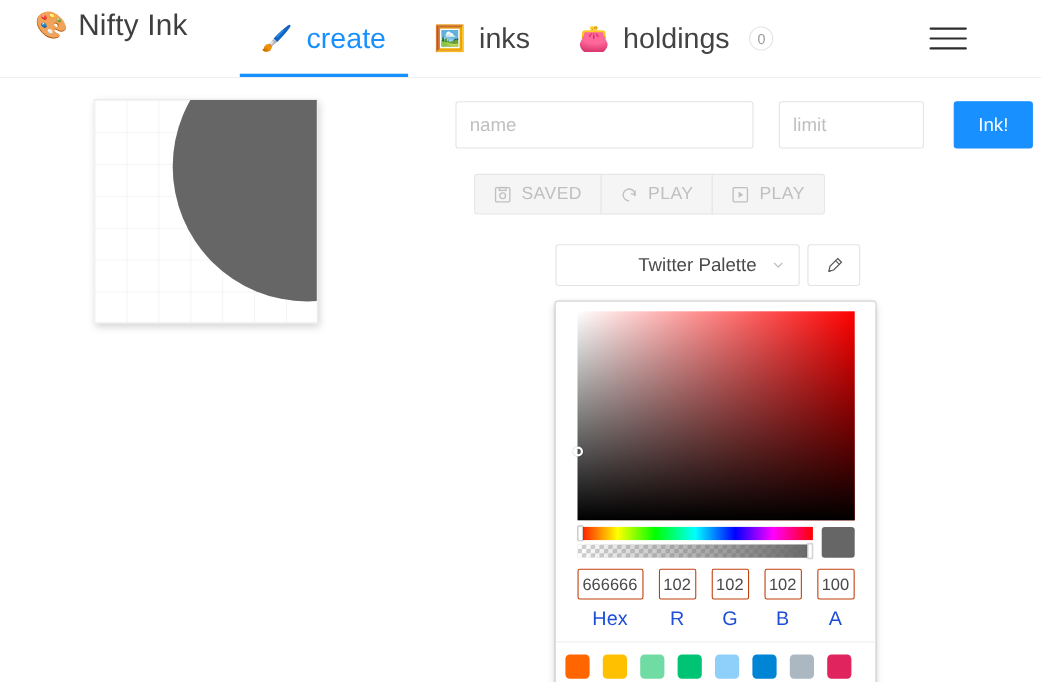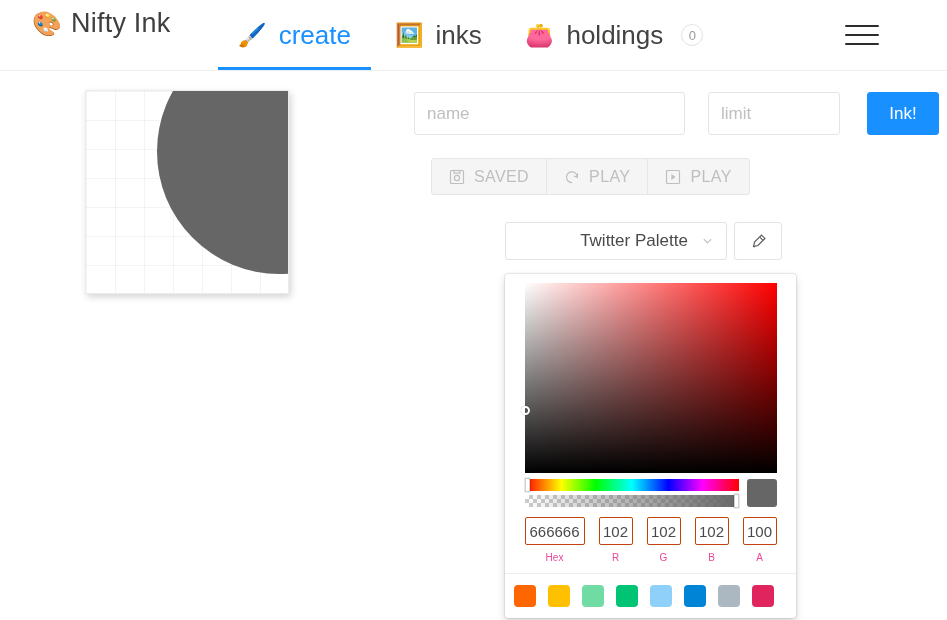--- a/index.html
+++ b/index.html
@@ -212,21 +212,21 @@
   .field-col { display: flex; flex-direction: column; align-items: center; }
   .field-col input {
     border: 1px solid #c2410c; border-radius: 2px;
     height: 28px; text-align: center;
     font-size: 15px; color: #4a4a4a; outline: none;
     font-family: "Liberation Sans", sans-serif;
     padding: 0 2px;
   }
   .field-col.hex input { width: 60px; }
   .field-col.num input { width: 34px; }
-  .field-lbl { font-size: 10px; color: #ec4899; margin-top: 7px; }
+  .field-lbl { font-size: 18px; color: #1d4ed8; margin-top: 7px; }
 
   .swatches {
     margin-top: 10px;
     border-top: 1px solid #eee;
     padding: 11px 9px 11px 9px;
     display: flex; gap: 12px;
     margin-left: -9px; margin-right: -9px;
   }
   .swatch {
     width: 22px; height: 22px; border-radius: 4px; cursor: pointer;

